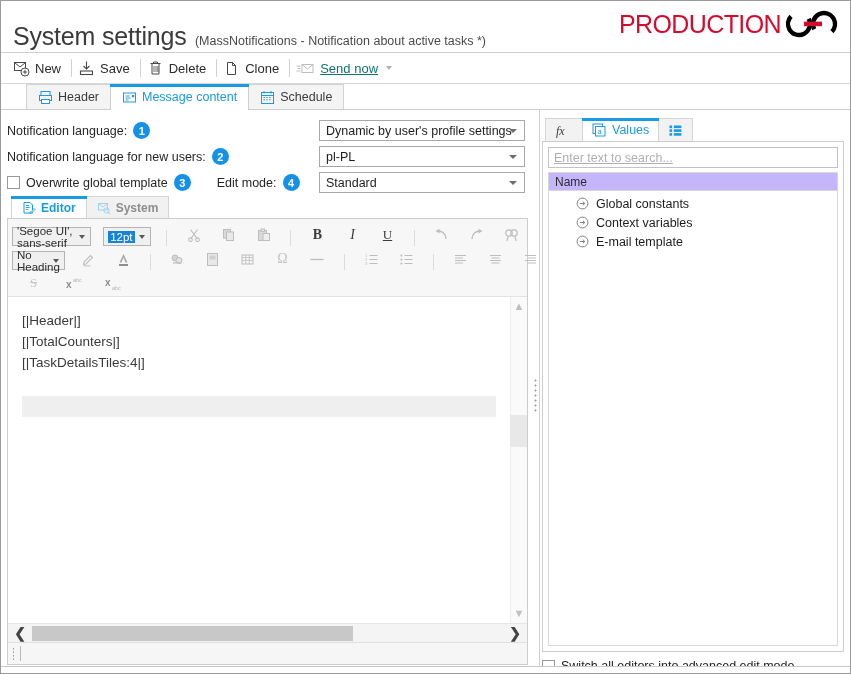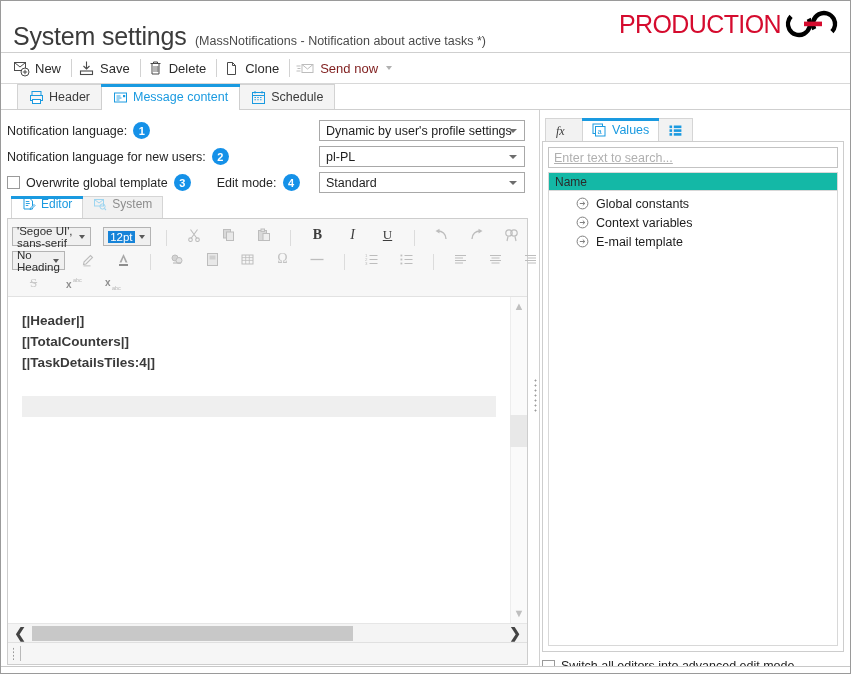--- a/index.html
+++ b/index.html
@@ -50,34 +50,34 @@
     display: flex; align-items: center;
     padding: 0 8px;
     border-bottom: 1px solid #d8d8d8;
   }
   .cmd {
     display: flex; align-items: center; gap: 5px;
     font-size: 13px; color: #2b2b2b;
     padding: 2px 8px 2px 4px;
     cursor: default;
   }
-  .cmd.disabled { color: #7f1d1d; }
+  .cmd.disabled { color: #0f766e; text-decoration: underline; }
   .cmd-sep { width: 1px; height: 18px; background: #d2d2d2; margin: 0 2px; }
   .caret-dn {
     width: 0; height: 0; margin-left: 3px;
     border-left: 3.5px solid transparent;
     border-right: 3.5px solid transparent;
     border-top: 4px solid #b0b0b0;
   }
 
   
   .tabstrip {
     height: 26px;
     display: flex; align-items: flex-end;
-    padding-left: 16px;
+    padding-left: 25px;
     background: #ffffff;
     border-bottom: 1px solid #cfcfcf;
     position: relative;
   }
   .tab {
     height: 25px;
     display: flex; align-items: center; gap: 5px;
     padding: 0 11px;
     font-size: 12.5px; color: #3b3b3b;
     background: #f4f4f4;
@@ -154,24 +154,24 @@
   }
   .chk {
     width: 13px; height: 13px; background: #fff;
     border: 1px solid #9a9a9a; flex: none; margin-right: 6px;
     cursor: default;
   }
 
   
   .subtabs { display: flex; align-items: flex-end; margin-top: 2px; padding-left: 4px; }
   .subtab {
-    height: 22px; display: flex; align-items: flex-start; gap: 5px;
+    height: 22px; display: flex; align-items: center; gap: 5px;
     padding: 0 10px; font-size: 12px; color: #8d8d8d;
     background: #f1f1f1; border: 1px solid #d5d5d5; border-bottom: none;
-    margin-right: -1px; cursor: default; position: relative;
+    margin-right: -1px; cursor: default; position: relative; font-weight: bold;
   }
   .subtab.active { background: #fff; color: #1a9ae0; z-index: 2; }
   .subtab.active::before {
     content: ""; position: absolute; left: -1px; right: -1px; top: -1px;
     height: 3px; background: #1a9ae0;
   }
 
   
   .editor-frame {
     border: 1px solid #cdcdcd;
@@ -214,21 +214,20 @@
   .tsep { width: 1px; height: 16px; background: #dcdcdc; margin: 0 3px; flex: none; }
 
   .canvas {
     flex: 1; background: #fff; position: relative; overflow: hidden;
     display: flex;
   }
   .canvas-inner { flex: 1; padding: 14px 0 0 14px; }
   .ctext {
     font-size: 13.5px; color: #3a3a3a; line-height: 1.55;
     font-family: "Liberation Sans", sans-serif;
-    font-weight: bold;
   }
   .grayblock { height: 21px; background: #efefef; margin: 22px 14px 0 0; }
 
   .vscroll {
     width: 17px; background: #fafafa; border-left: 1px solid #ededed;
     display: flex; flex-direction: column; justify-content: space-between;
     align-items: center; padding: 4px 0;
   }
   .vthumb {
     position: absolute; right: 0; top: 118px; width: 17px; height: 32px;
@@ -276,21 +275,21 @@
     padding: 5px; position: relative;
   }
   .searchbox {
     height: 21px; border: 1px solid #c3c3c3; background: #fff;
     display: flex; align-items: center; padding: 0 5px;
     font-size: 12.5px; color: #b0b0b0;
     margin-bottom: 4px;
     text-decoration: underline;
   }
   .gridhead {
-    height: 19px; background: #14b8a6; border: 1px solid #d8d8d8;
+    height: 19px; background: #c4b5fd; border: 1px solid #d8d8d8;
     display: flex; align-items: center; padding: 0 6px;
     font-size: 12px; color: #2b2b2b;
   }
   .gridbody { flex: 1; border: 1px solid #d8d8d8; border-top: none; background: #fff; padding-top: 3px; padding-left: 20px; }
   .trow {
     height: 19px; display: flex; align-items: center;
     padding-left: 7px; font-size: 12.5px; color: #1d1d1d;
     cursor: default;
   }
   .exp { margin-right: 7px; flex: none; display: flex; }

